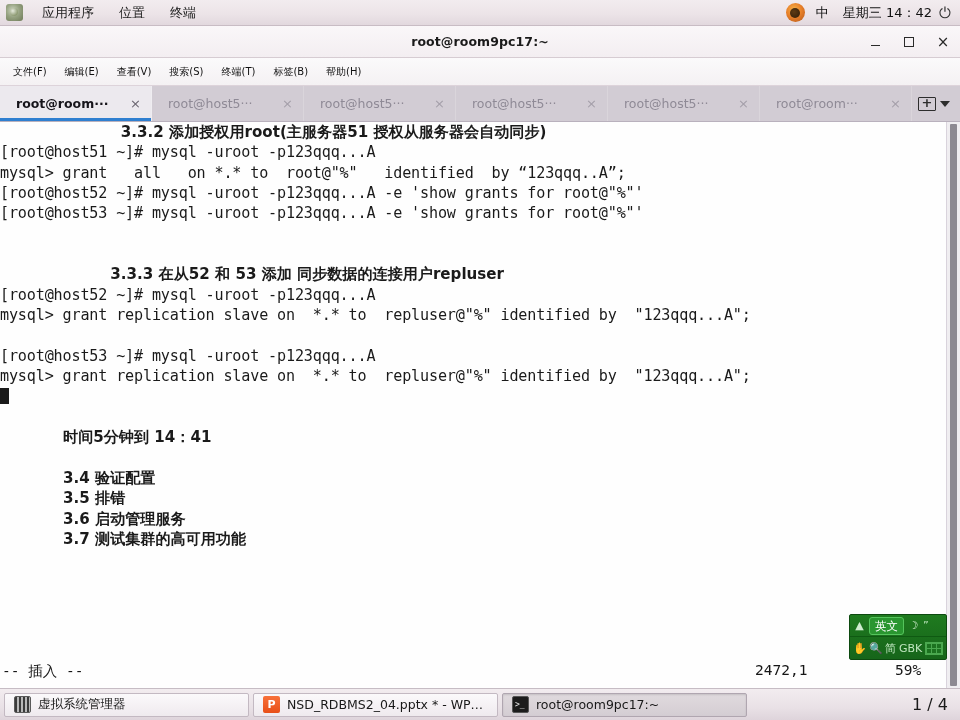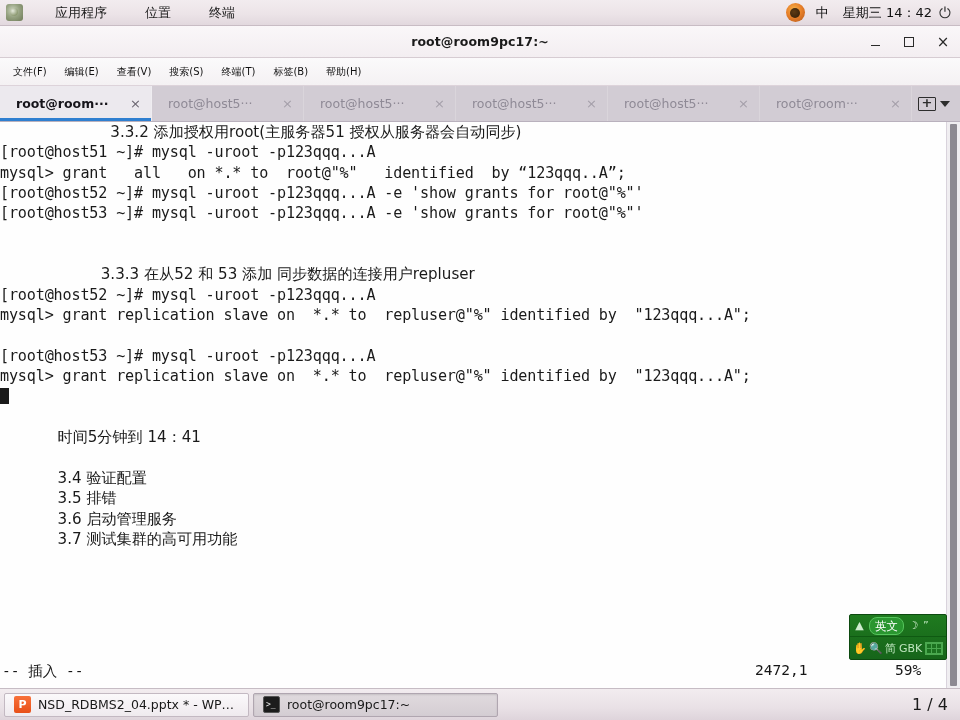--- a/index.html
+++ b/index.html
@@ -11,21 +11,21 @@
   }
 
   
   .desktop-panel {
     position: absolute; top: 0; left: 0;
     width: 960px; height: 26px;
     background: linear-gradient(to bottom, #f2ecef 0%, #ece4e8 55%, #e2d8de 100%);
     border-bottom: 1px solid #c8bcc4;
     display: flex; align-items: center;
   }
-  .panel-menus { display: flex; align-items: center; gap: 16px; padding-left: 6px; }
+  .panel-menus { display: flex; align-items: center; gap: 3px; padding-left: 6px; }
   .panel-logo {
     width: 17px; height: 17px; margin-right: 5px;
     border-radius: 3px;
     background: radial-gradient(circle at 40% 38%, #cfd6c2 0%, #97a382 45%, #6e7a58 100%);
     position: relative; flex: none;
   }
   .panel-logo::after{
     content:""; position:absolute; left:4px; top:4px; width:8px; height:8px;
     border-radius:50%;
     background: radial-gradient(circle at 35% 35%, #e6eadd 0%, #8d9a72 70%);
@@ -152,21 +152,21 @@
     position: absolute; inset: 0 14px 0 0;
     padding: 0;
     font-family: "DejaVu Sans Mono", "Liberation Mono", monospace;
     font-size: 15.1px;
     line-height: 20.35px;
     color: #1a1a1a;
     white-space: pre;
     letter-spacing: -0.15px;
   }
   .term-line { height: 20.35px; }
-  .term-line.cn { font-family: "DejaVu Sans", "Liberation Sans", sans-serif; letter-spacing: 0; }
+  .term-line.cn { font-family: "DejaVu Sans", "Liberation Sans", sans-serif; letter-spacing: 0; font-weight: bold; }
   .cursor-block {
     display: inline-block; width: 8.6px; height: 16px;
     background: #1a1a1a; vertical-align: -3px;
   }
 
   
   .term-scrollbar {
     position: absolute; right: 0; top: 0; bottom: 0; width: 14px;
     background: #f0eef1; border-left: 1px solid #d9d3dc;
   }
@@ -197,21 +197,21 @@
     display: flex; flex-direction: column;
     overflow: hidden;
     z-index: 5;
   }
   .ime-row {
     display: flex; align-items: center; height: 23px; gap: 3px; padding: 0 3px;
     color: #e7f6e7; font-size: 11.5px;
   }
   .ime-row.top { border-bottom: 1px solid #0f5a12; }
   .ime-key {
-    background: #2a9630; border: 1px solid #55c45c; border-radius: 8px;
+    background: #2a9630; border: 1px solid #55c45c; border-radius: 3px;
     padding: 0 5px; font-size: 11.5px; color: #ffffff; line-height: 16px;
   }
   .ime-glyph { font-size: 11px; color: #cfeccf; width: 13px; text-align:center;}
   .ime-sep { font-size: 11px; color: #bfe6bf; }
   .ime-grid {
     width: 22px; height: 13px; margin-left: auto;
     background:
       repeating-linear-gradient(to right, #4aa84f 0 1px, transparent 1px 5px),
       repeating-linear-gradient(to bottom, #4aa84f 0 1px, transparent 1px 5px),
       #1c7220;
@@ -361,20 +361,24 @@
     </div>
 
     <div class="term-scrollbar">
       <div class="term-scroll-thumb"></div>
     </div>
   </div>
 </div>
 
 <div class="taskbar">
   <div class="task-btn">
+    <span class="ticon ticon-vm"></span>
+    <span class="tlabel">虚拟系统管理器</span>
+  </div>
+  <div class="task-btn">
     <span class="ticon ticon-wps"></span>
     <span class="tlabel">NSD_RDBMS2_04.pptx * - WPS ...</span>
   </div>
   <div class="task-btn active">
     <span class="ticon ticon-term"></span>
     <span class="tlabel">root@room9pc17:~</span>
   </div>
   <span class="workspace-ind">1 / 4</span>
 </div>
 

